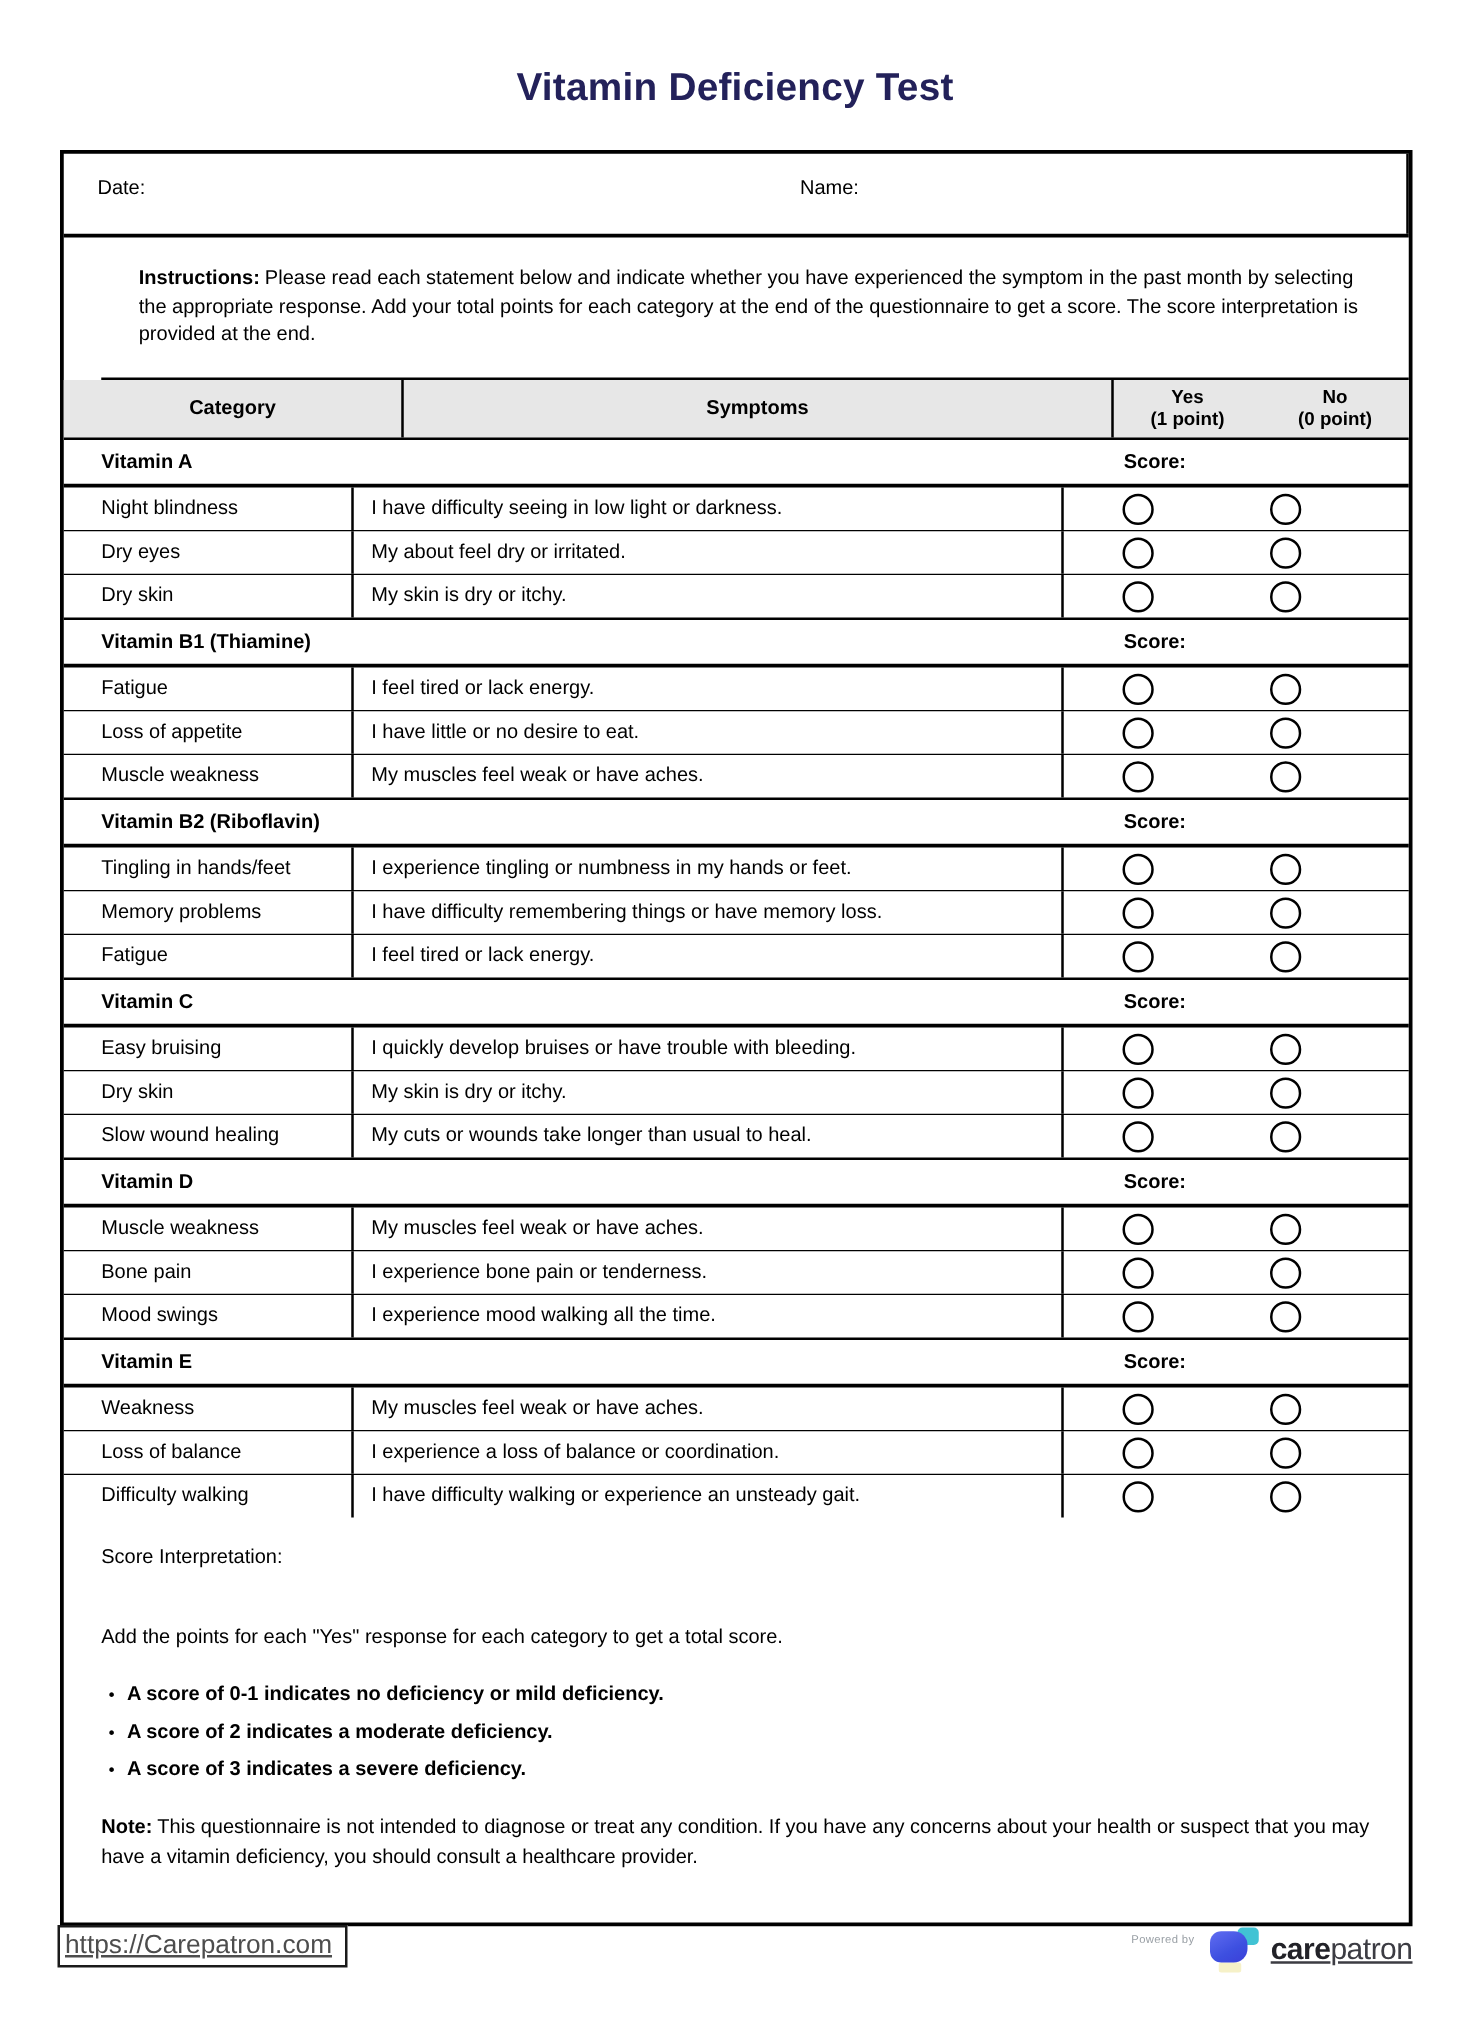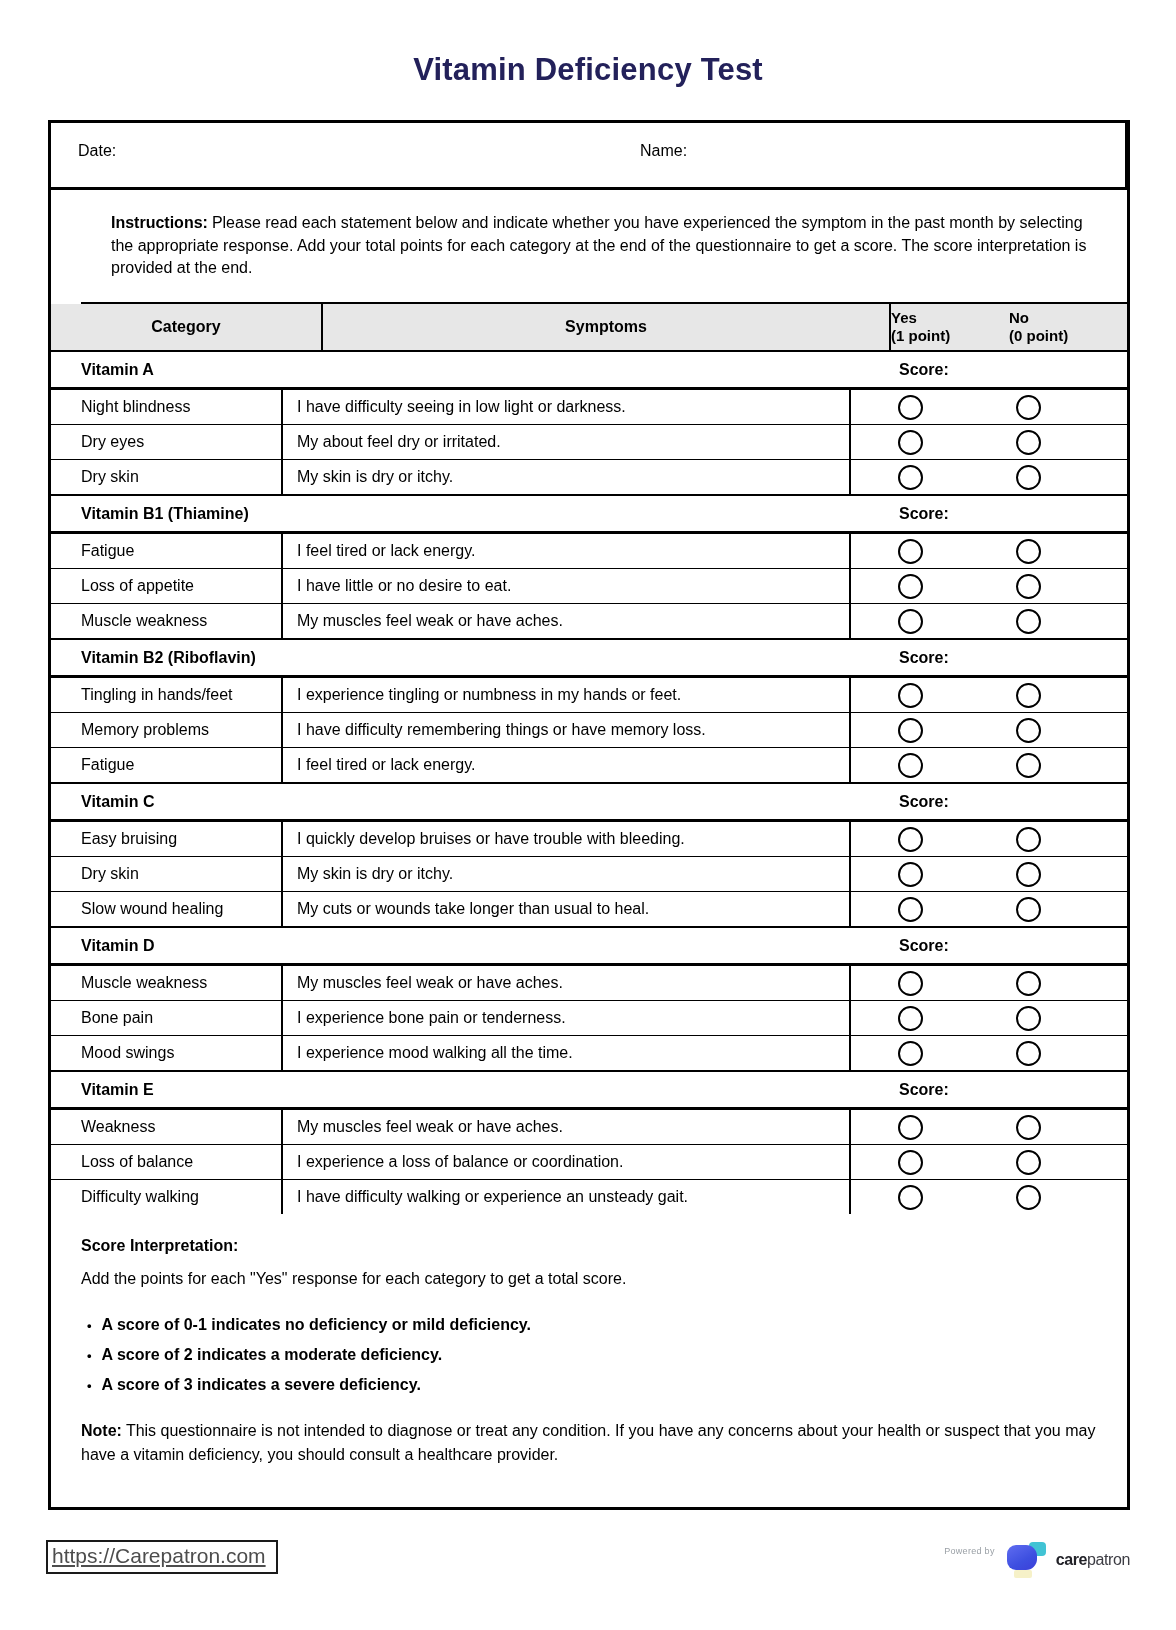--- a/index.html
+++ b/index.html
@@ -33,21 +33,21 @@
   .thead {
     display:flex; background:var(--header-bg,#E7E7E7);
     border-bottom:2px solid #000; height:46px;
     font-weight:bold; font-size:16px;
   }
   .th-cat { width:270px; display:flex; align-items:center; justify-content:center; }
   .th-sym { width:568px; border-left:2px solid #000; box-sizing:border-box;
             display:flex; align-items:center; justify-content:center; }
   .th-yesno { width:238px; border-left:2px solid #000; box-sizing:border-box;
               display:flex; font-size:15px; line-height:1.2; text-align:center; }
-  .th-half { width:50%; display:flex; flex-direction:column; align-items:flex-start; justify-content:center; }
+  .th-half { width:50%; display:flex; flex-direction:column; align-items:center; justify-content:center; }
   
   .section-row {
     display:flex; align-items:center; height:35px;
     border-bottom:3px solid #000; font-weight:bold; font-size:16px;
   }
   .sec-name { width:838px; padding-left:30px; box-sizing:border-box; }
   .sec-score { padding-left:10px; }
   .symptom-row { display:flex; height:34px; font-size:16px; }
   .symptom-row + .symptom-row { border-top:1px solid #000; }
   .symptom-row + .section-row { border-top:2px solid #000; }
@@ -55,21 +55,21 @@
   .cat { width:230px; padding-left:30px; }
   .sym { width:568px; border-left:2px solid #000; padding-left:14px; }
   .yesno { width:238px; border-left:2px solid #000; }
   .half { width:50%; display:flex; justify-content:center; align-items:center; }
   .radio {
     width:21px; height:21px; border:2px solid #000; border-radius:50%;
     display:inline-block; background:#fff; cursor:pointer;
   }
   
   .interp { padding:20px 30px 24px 30px; font-size:16px; line-height:1.5; }
-  .interp-heading { font-weight:bold; margin:0 0 9px 0; }
+  .interp-heading { font-weight:normal; margin:0 0 40px 0; }
   .interp-intro { margin:0 0 22px 0; }
   .interp-bullets { margin:0 0 22px 0; }
   .interp-bullet { display:flex; align-items:baseline; font-weight:bold; margin:6px 0; }
   .bullet-dot { font-size:13px; margin:0 10px 0 6px; }
   
   .footer-link-box {
     position:absolute; left:46px; top:1540px;
     border:2px solid #1a1a1a; padding:2px 10px 4px 4px;
     font-size:21px; color:#4d4d4d; text-decoration:underline;
     cursor:pointer; background:#fff;
@@ -78,21 +78,21 @@
   .powered { font-size:9px; color:#9aa0a6; margin-right:12px; letter-spacing:0.3px;
              position:relative; top:-9px; }
   .logo-mark { width:42px; height:36px; position:relative; margin-right:7px; }
   .logo-teal { position:absolute; right:3px; top:0; width:17px; height:14px;
                background:var(--brand-teal,#41C3D4); border-radius:4px; }
   .logo-yellow { position:absolute; left:7px; bottom:0; width:18px; height:8px;
                  background:var(--brand-yellow,#F6F1C8); border-radius:2px; }
   .logo-blue { position:absolute; left:0; top:3px; width:30px; height:25px;
                background:linear-gradient(150deg,#5a68ee 10%, var(--brand-blue,#3D4FE0) 60%, #3b3fd8 100%);
                border-radius:9px 11px 11px 9px; }
-  .brand-text { font-size:16px; letter-spacing:-0.4px; color:#3c3c43; }
+  .brand-text { font-size:24px; letter-spacing:-0.4px; color:#3c3c43;text-decoration:underline; }
   .brand-text .b { color:#222228; font-weight:bold; }
 </style>
 </head>
 <body>
 
 <div class="page-title">Vitamin Deficiency Test</div>
 
 <div class="sheet">
 
   <div class="namedate">

